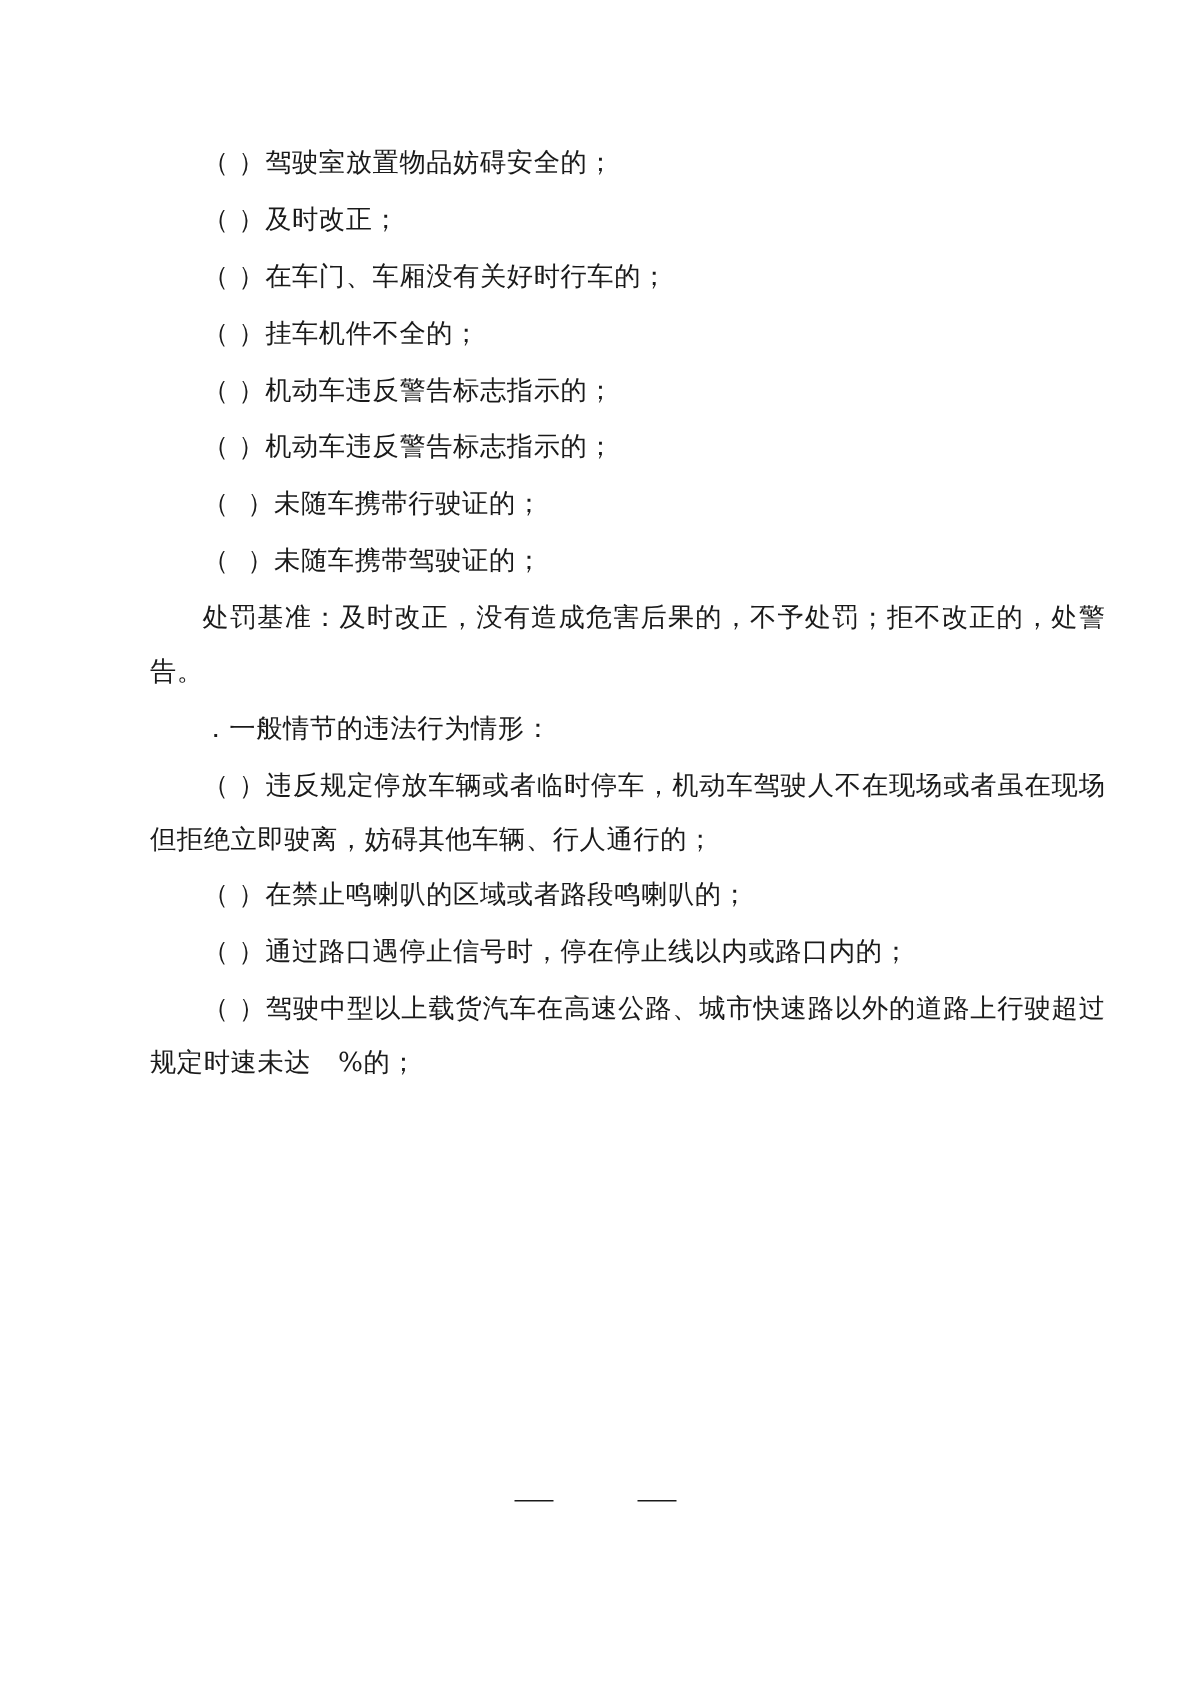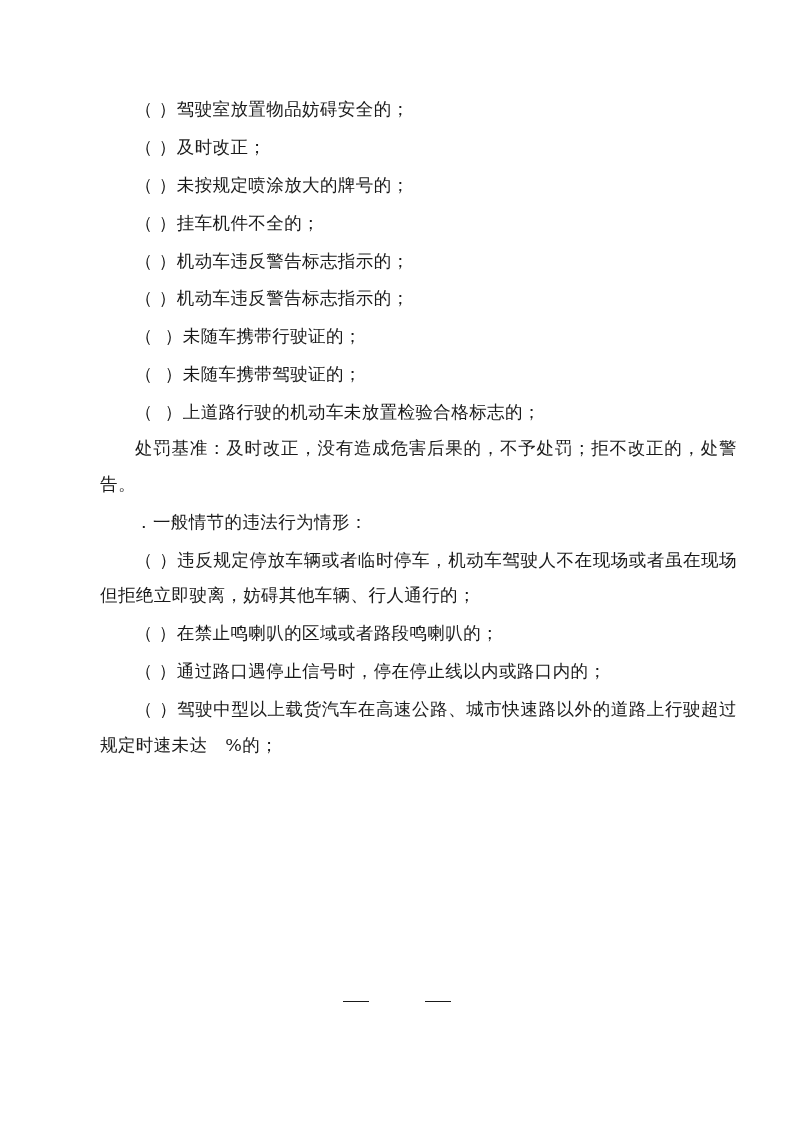--- a/index.html
+++ b/index.html
@@ -57,27 +57,26 @@
     margin: 0 28px;
   }
 </style>
 </head>
 <body>
 
 <div class="page">
   <div class="doc-body">
     <p class="para">（ ）驾驶室放置物品妨碍安全的；</p>
     <p class="para">（ ）及时改正；</p>
-    <p class="para">（ ）未按规定喷涂放大的牌号的；</p>
+    <p class="para">（ ）在车门、车厢没有关好时行车的；</p>
     <p class="para">（ ）挂车机件不全的；</p>
     <p class="para">（ ）机动车违反警告标志指示的；</p>
     <p class="para">（ ）机动车违反警告标志指示的；</p>
     <p class="para">（  ）未随车携带行驶证的；</p>
     <p class="para">（  ）未随车携带驾驶证的；</p>
-    <p class="para tight">（  ）上道路行驶的机动车未放置检验合格标志的；</p>
     <p class="para">处罚基准：及时改正，没有造成危害后果的，不予处罚；拒不改正的，处警告。</p>
     <p class="para">．一般情节的违法行为情形：</p>
     <p class="para">（ ）违反规定停放车辆或者临时停车，机动车驾驶人不在现场或者虽在现场但拒绝立即驶离，妨碍其他车辆、行人通行的；</p>
     <p class="para">（ ）在禁止鸣喇叭的区域或者路段鸣喇叭的；</p>
     <p class="para">（ ）通过路口遇停止信号时，停在停止线以内或路口内的；</p>
     <p class="para">（ ）驾驶中型以上载货汽车在高速公路、城市快速路以外的道路上行驶超过规定时速未达　%的；</p>
   </div>
 
   <div class="footer-marks">
     <span class="dash"></span><span class="dash"></span>

